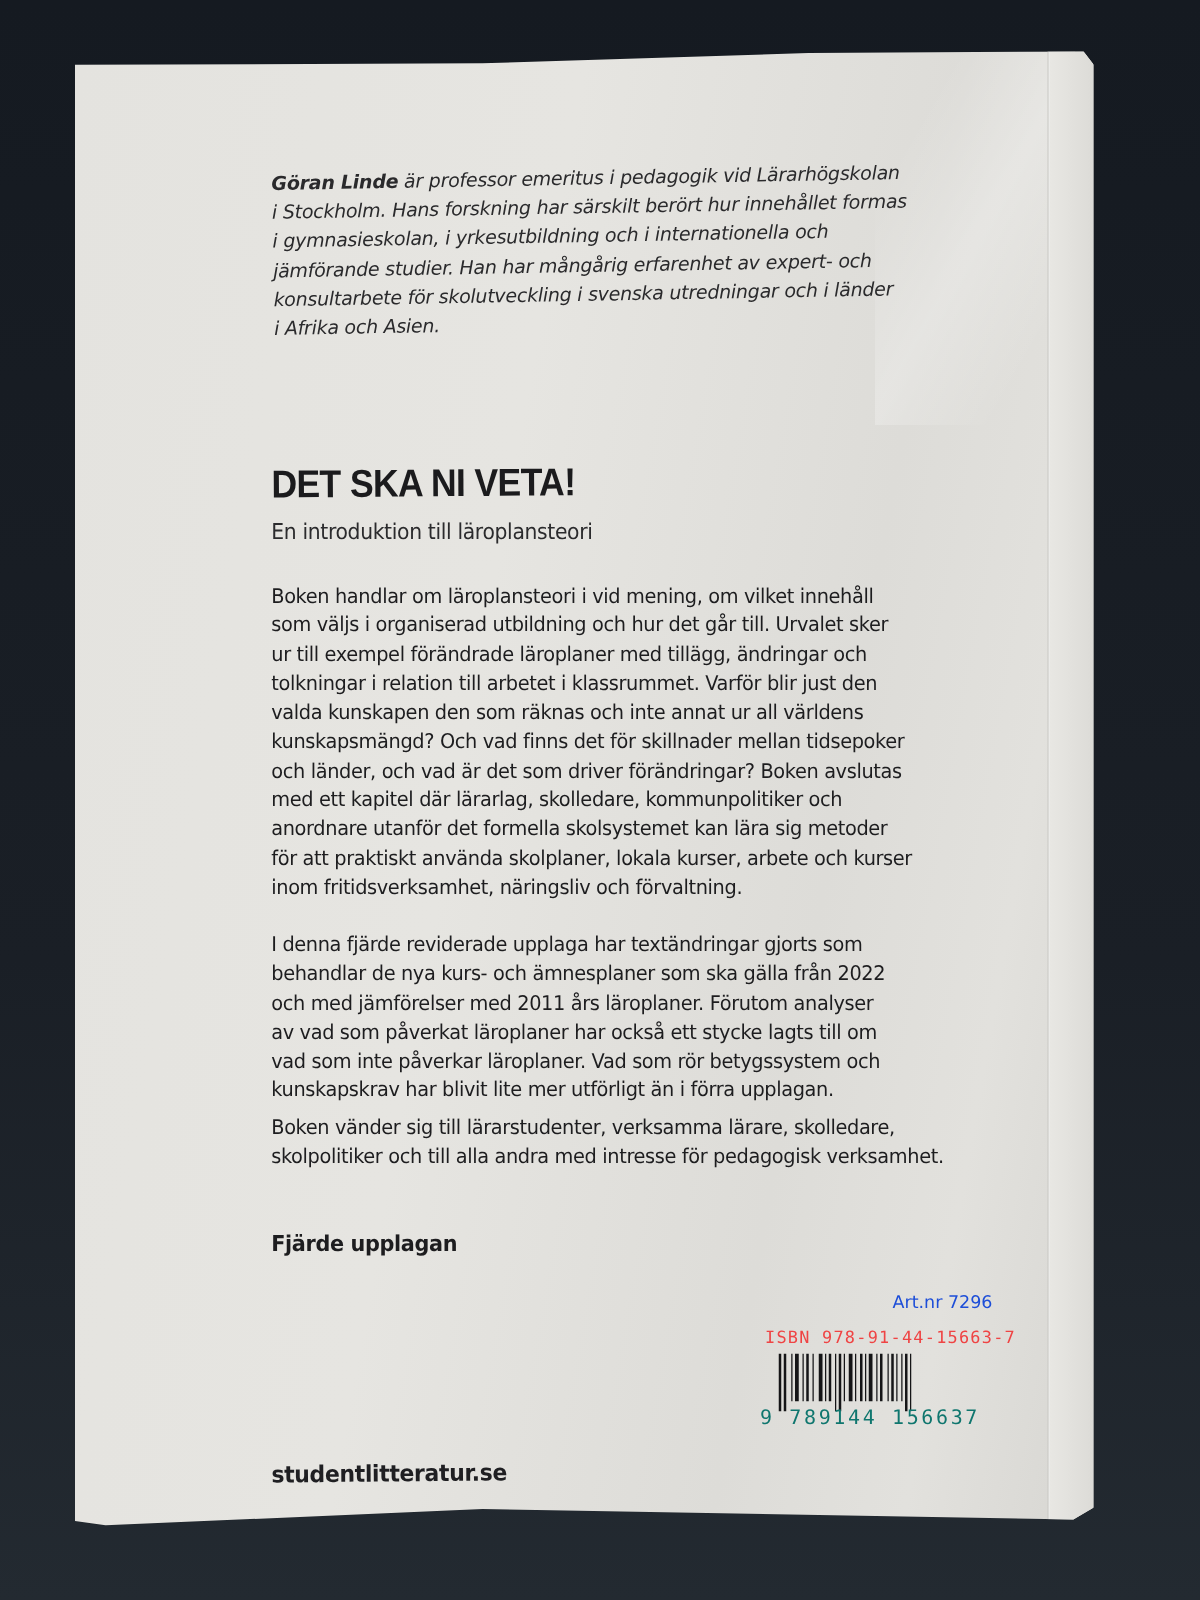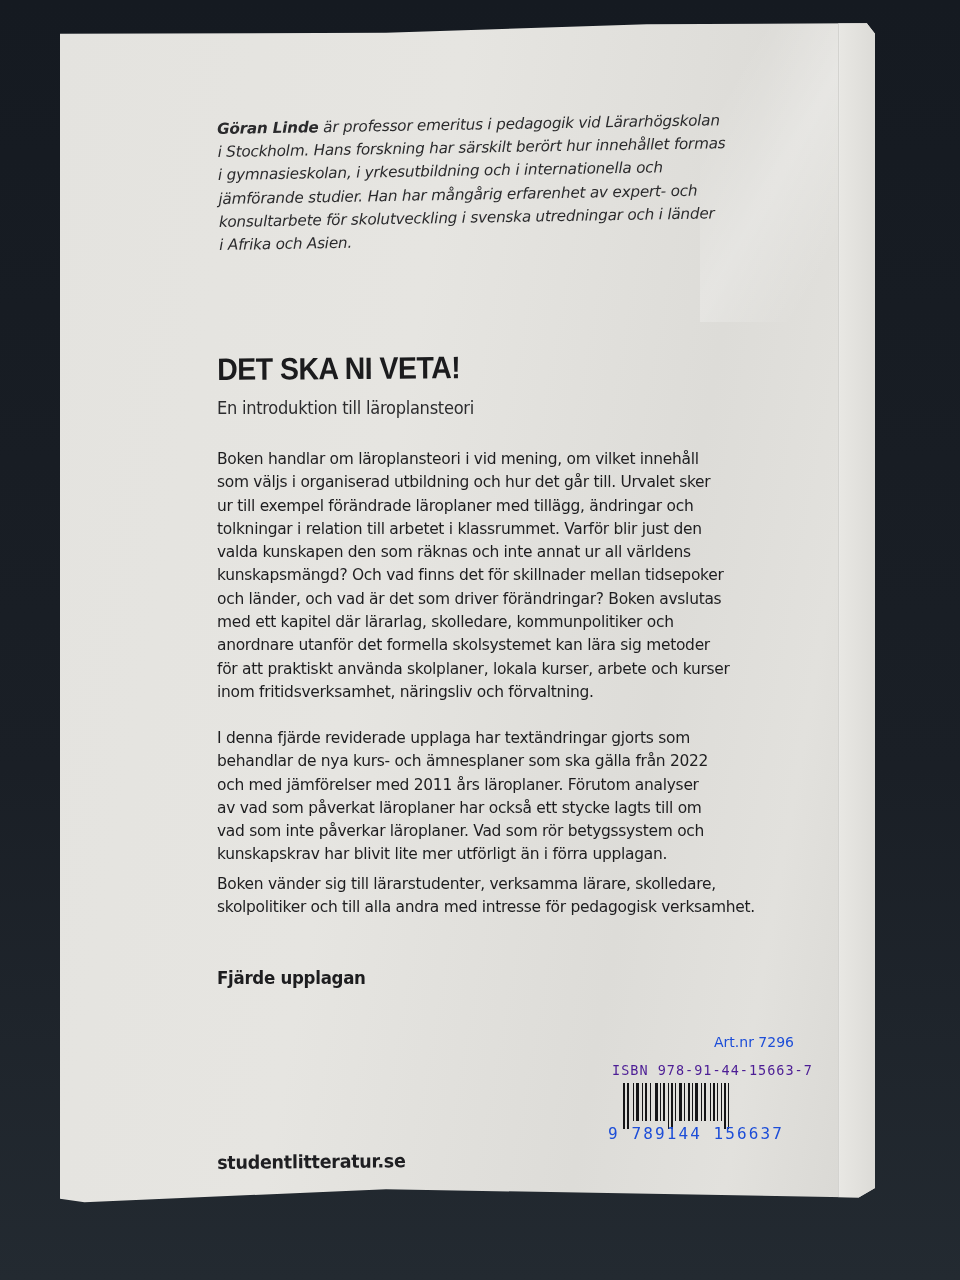--- a/index.html
+++ b/index.html
@@ -2,21 +2,21 @@
 <html><head>
   <meta charset="utf-8">
   <style>
     html, body { margin:0; padding:0; }
     body {
       width:960px; height:1280px; overflow:hidden; position:relative;
       background: linear-gradient(180deg, #151a21 0%, #1a1f26 60%, #232a31 100%);
       font-family: "DejaVu Sans", sans-serif;
     }
     .cover {
-      position:absolute; left:60px; top:22px; width:815px; height:1185px;
+      position:absolute; left:60px; top:40px; width:815px; height:1185px;
       background: linear-gradient(100deg, #e4e3df 0%, #e6e5e1 40%, #dddcd8 70%, #e2e1dd 85%, #d7d6d2 100%);
       clip-path: polygon(0 1.0%, 40% 0.9%, 72% 0.2%, 99% 0.1%, 100% 1.0%, 100% 98.4%, 98% 99.2%, 40% 98.5%, 3% 99.6%, 0 99.3%);
     }
     .cover::before {
       content:""; position:absolute; left:640px; top:0; width:160px; height:300px;
       background: linear-gradient(120deg, rgba(255,255,255,0) 20%, rgba(255,255,255,0.25) 50%, rgba(255,255,255,0) 80%);
     }
     .spine-fold {
       position:absolute; left:778px; top:0; width:2px; height:100%;
       background: linear-gradient(90deg, #c9c8c4, #f4f4f2);
@@ -60,31 +60,31 @@
       position:absolute; top:1130px; font-family:"DejaVu Sans", sans-serif;
       font-size:18.5px; font-weight:bold; color:#1f1f22; letter-spacing:-0.3px;
       transform: scaleX(0.95) rotate(-0.5deg); transform-origin:left top;
     }
     .art-nr {
       position:absolute; left:714px; top:1034px; font-family:"DejaVu Sans", sans-serif;
       font-size:14px; color:#1d4ed8;
     }
     .isbn {
       position:absolute; left:612px; top:1062px; font-family:"DejaVu Sans Mono", monospace;
-      font-size:13.5px; color:#4c1d95; letter-spacing:1px;
+      font-size:13.5px; color:#ef4444; letter-spacing:1px;
     }
     .barcode {
       position:absolute; left:623px; top:1083px; width:170px; height:45px;
       display:flex; align-items:flex-start;
     }
     .barcode span { display:block; background:#151517; height:38px; }
     .barcode span.tall { height:46px; }
     .barcode-digits {
       position:absolute; left:608px; top:1124px; font-family:"DejaVu Sans Mono", monospace;
-      font-size:16px; color:#1d4ed8; letter-spacing:2.1px;
+      font-size:16px; color:#0f766e; letter-spacing:2.1px;
     }
   </style>
 </head>
 <body>
 
 <div class="cover">
   <div class="spine-strip"></div>
   <div class="spine-fold"></div>
 
   <div class="content">

